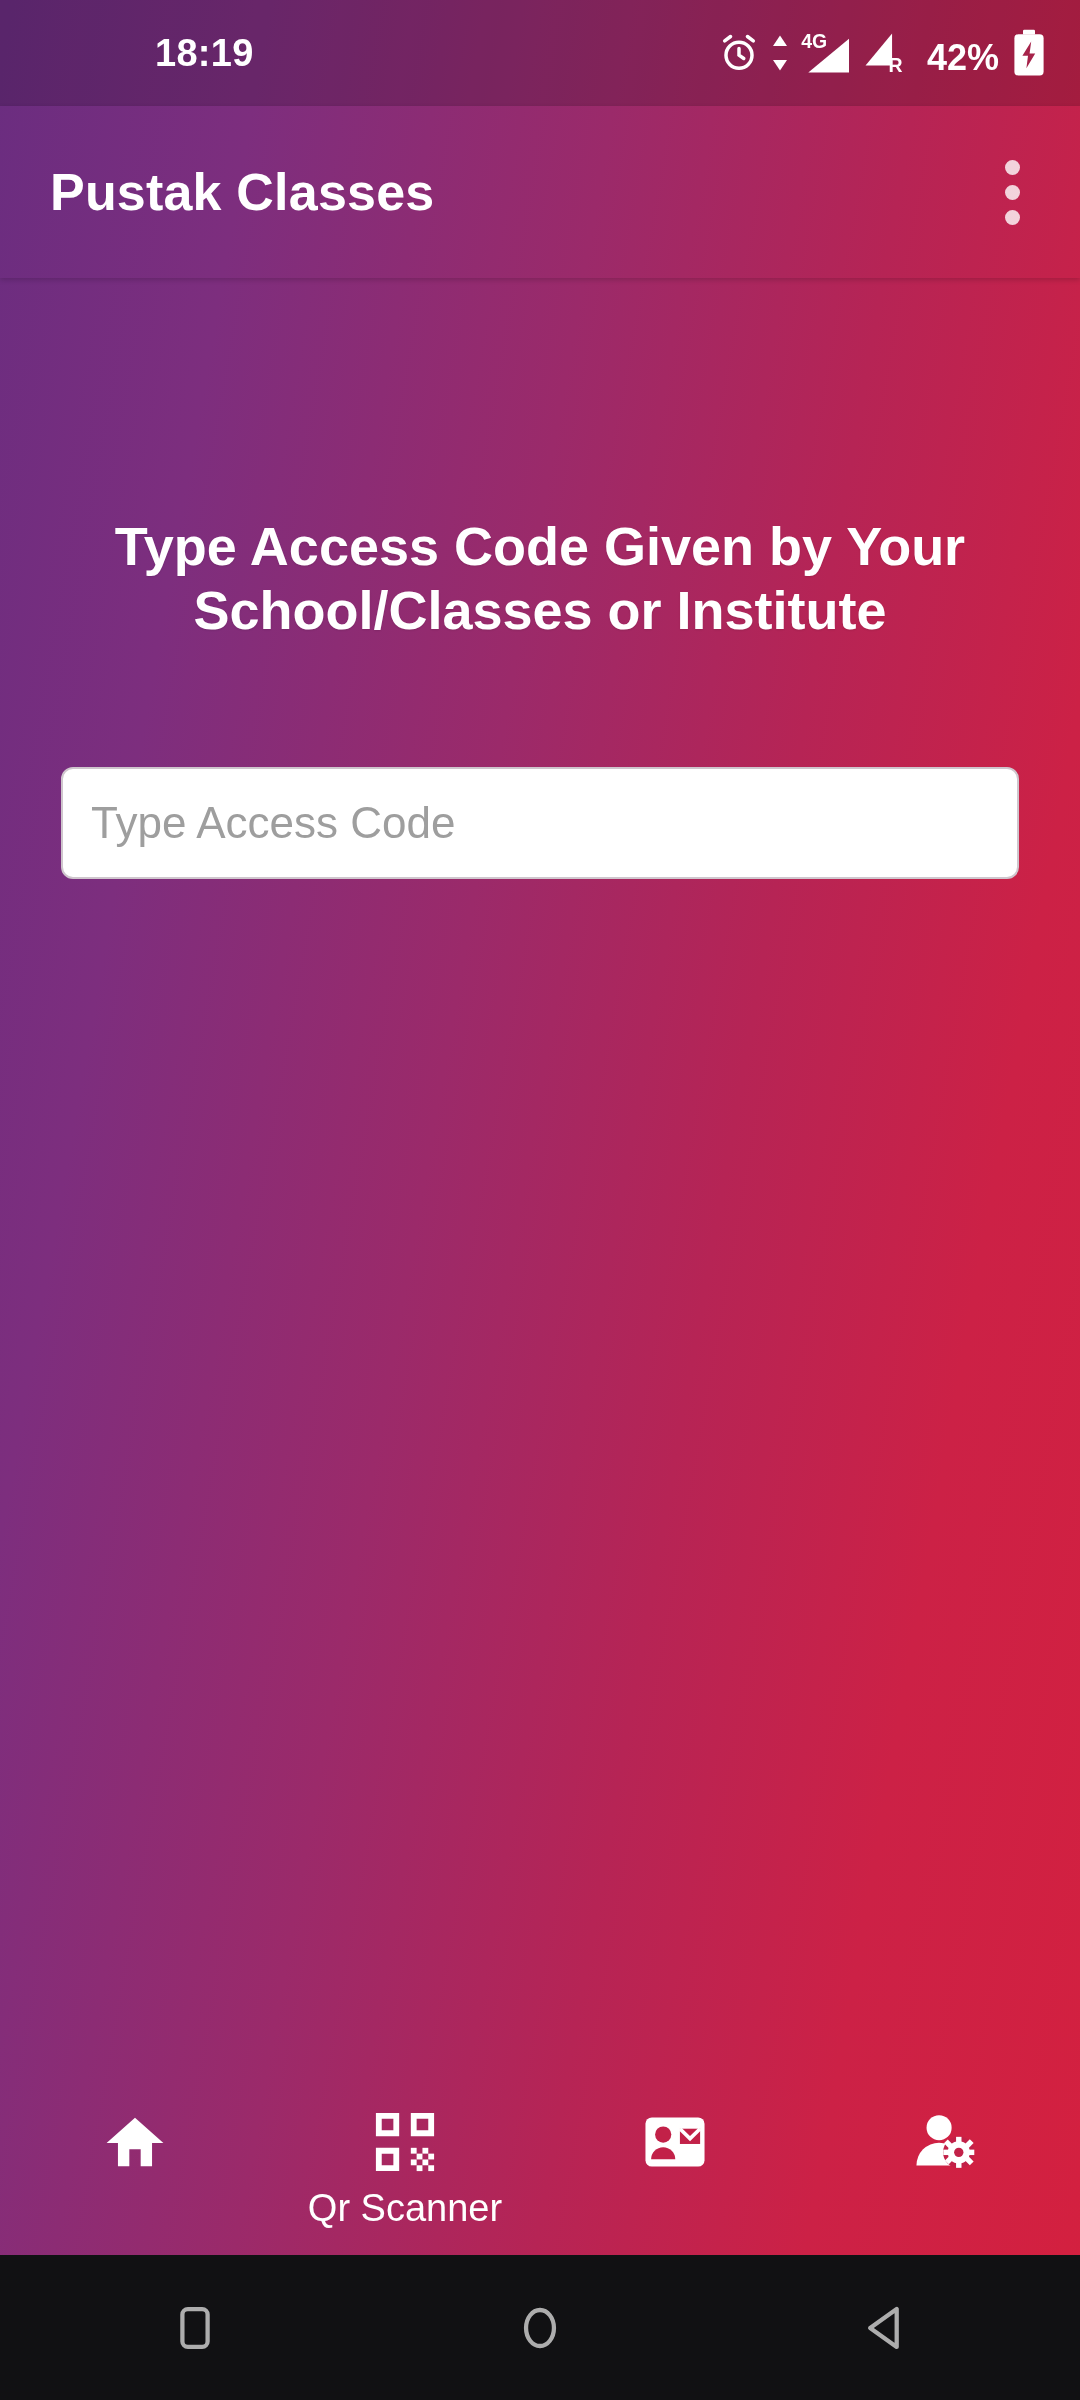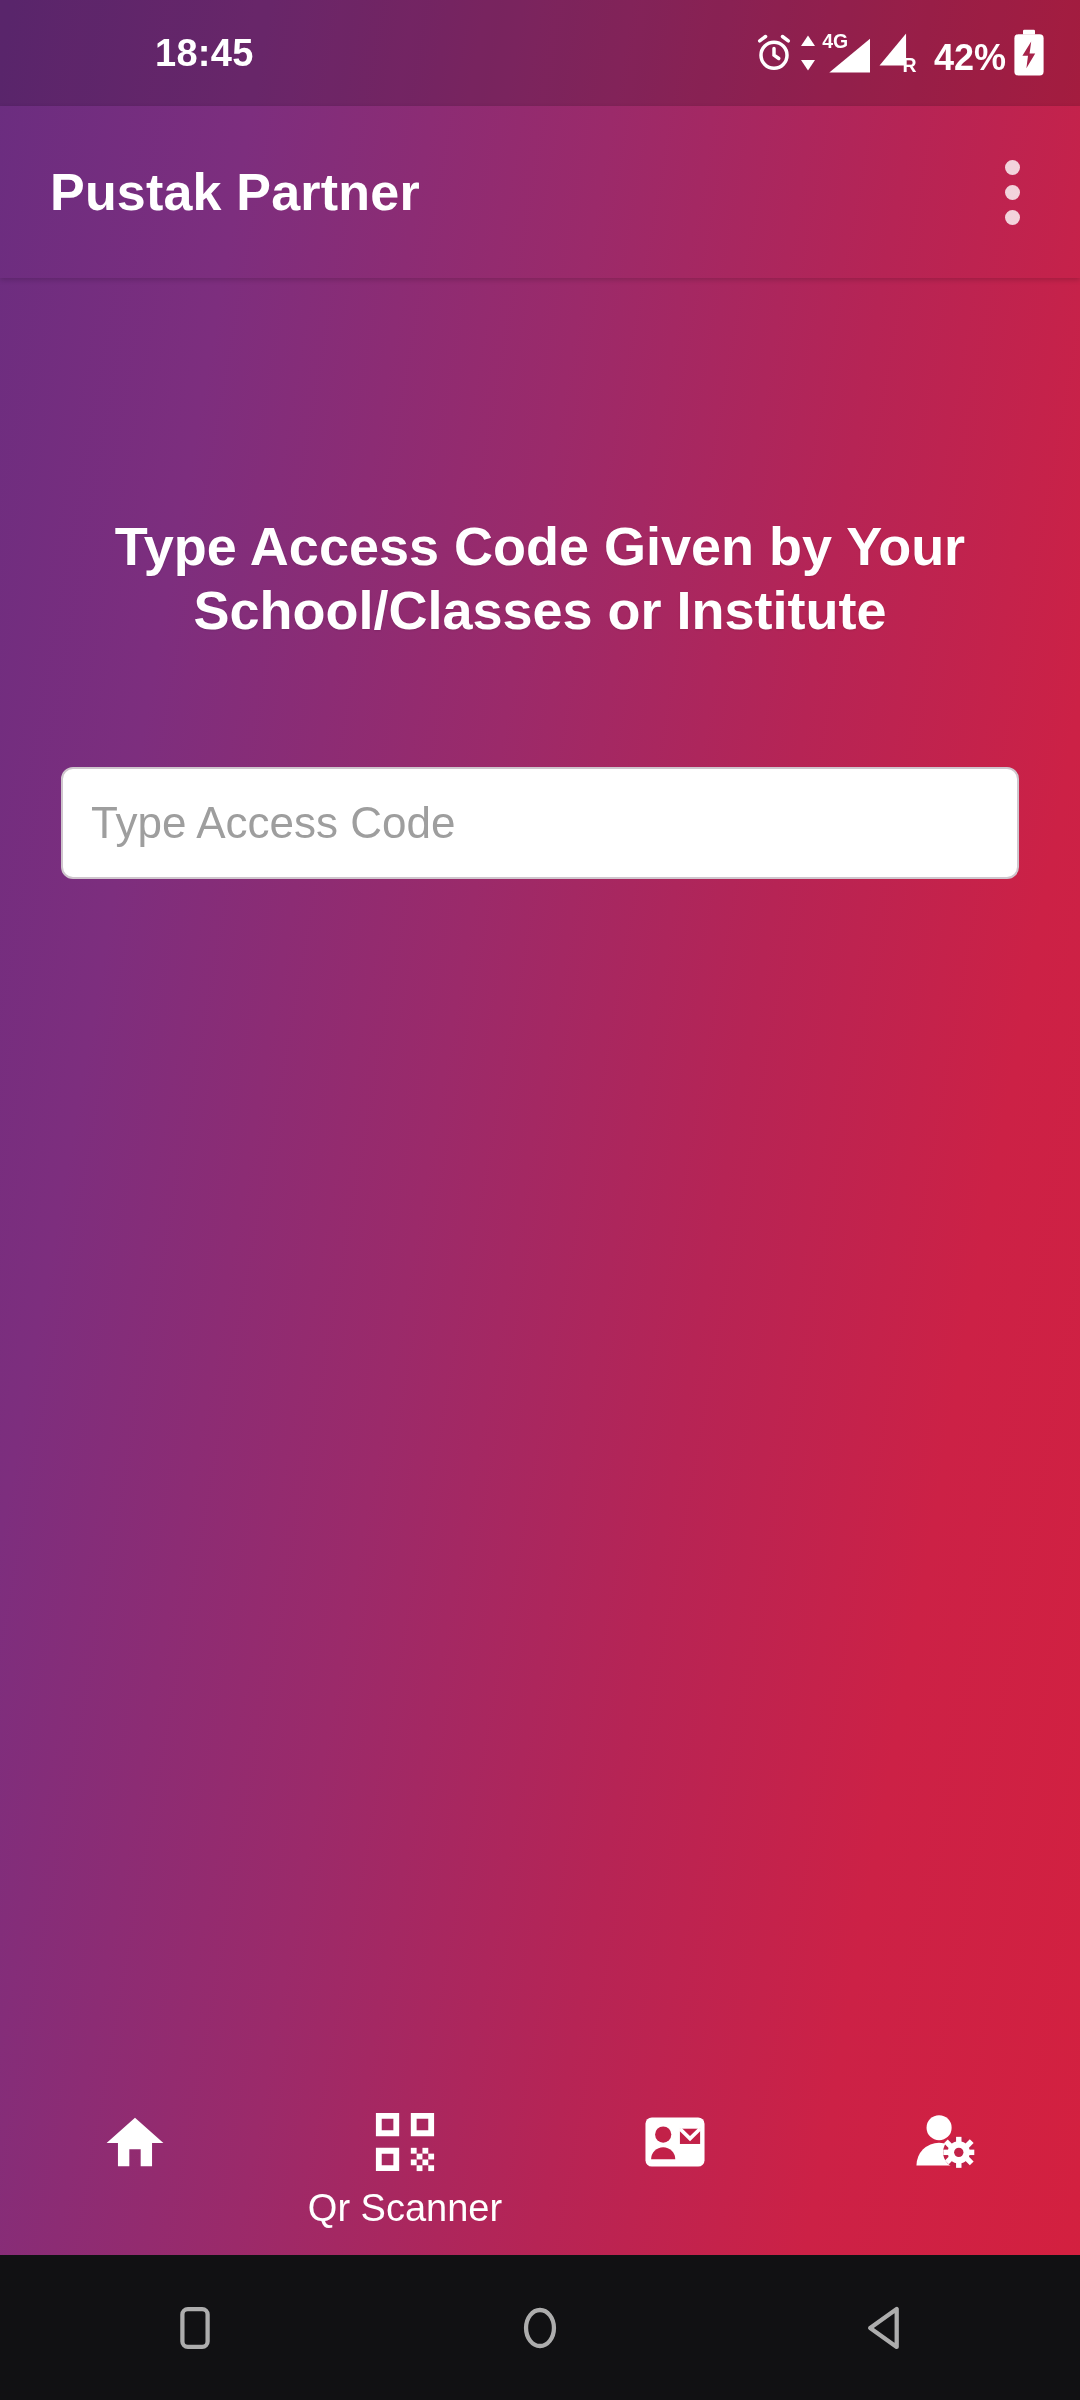--- a/index.html
+++ b/index.html
@@ -21,21 +21,21 @@
     position:absolute; top:0; left:0; width:1080px; height:106px;
     background:rgba(0,0,0,0.16);
     display:flex; align-items:center;
     padding:0 34px 0 0;
   }
   #status-clock {
     color:#fff; font-size:38px; font-weight:bold;
     letter-spacing:0.3px; margin-left:155px;
   }
   #status-icons {
-    margin-left:auto; display:flex; align-items:center; gap:2px;
+    margin-left:auto; display:flex; align-items:center; gap:9px;
   }
   .sb-ico { display:block; }
   #battery-pct {
     color:#fff; font-size:36px; font-weight:bold; margin:9px 4px 0 10px;
   }
 
   
   #app-bar {
     position:absolute; top:106px; left:0; width:1080px; height:172px;
     display:flex; align-items:center;
@@ -105,21 +105,21 @@
     display:flex; align-items:center; justify-content:center; gap:235px;
   }
   .anav-btn { cursor:pointer; display:flex; align-items:center; justify-content:center; width:110px; height:110px; }
 </style>
 </head>
 <body>
 
 <div id="screen">
 
   <div id="status-bar">
-    <div id="status-clock">18:45</div>
+    <div id="status-clock">18:19</div>
 
     <div id="status-icons">
 
       <svg class="sb-ico" width="44" height="44" viewBox="0 0 24 24">
         <g fill="none" stroke="#fff" stroke-width="1.9" stroke-linecap="round">
           <circle cx="12" cy="13.2" r="7.1"></circle>
           <path d="M12 9.6 V13.2 L14.6 15"></path>
           <path d="M4.2 5.4 L7.4 3.0"></path>
           <path d="M19.8 5.4 L16.6 3.0"></path>
         </g>
@@ -144,21 +144,21 @@
 
       <svg class="sb-ico" width="34" height="48" viewBox="0 0 17 24">
         <rect x="5.5" y="0.4" width="6" height="2.4" rx="0.6" fill="#fff"></rect>
         <rect x="1.2" y="2.6" width="14.6" height="20.6" rx="2" fill="#fff"></rect>
         <polygon points="9.6,6.2 5.2,13.4 8.0,13.4 7.2,19.6 11.6,12.2 8.8,12.2" fill="#A6234A"></polygon>
       </svg>
     </div>
   </div>
 
   <div id="app-bar">
-    <div id="app-title">Pustak Partner</div>
+    <div id="app-title">Pustak Classes</div>
     <div id="overflow-menu">
       <i></i>
       <i></i>
       <i></i>
     </div>
   </div>
 
   <div id="content">
 
     <div id="access-heading">Type Access Code Given by Your School/Classes or Institute</div>

